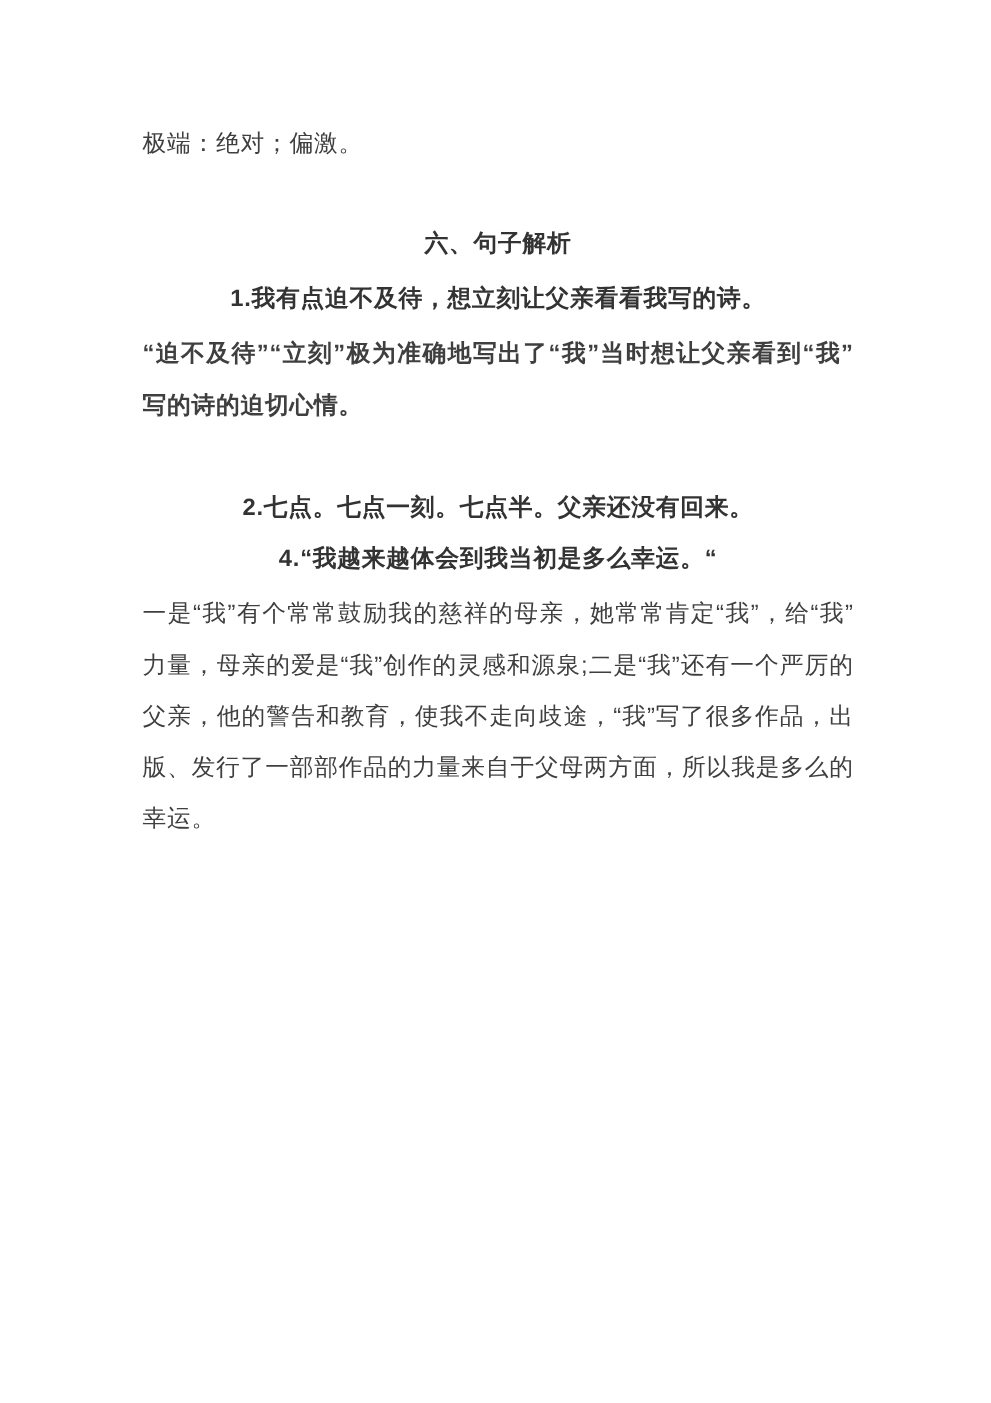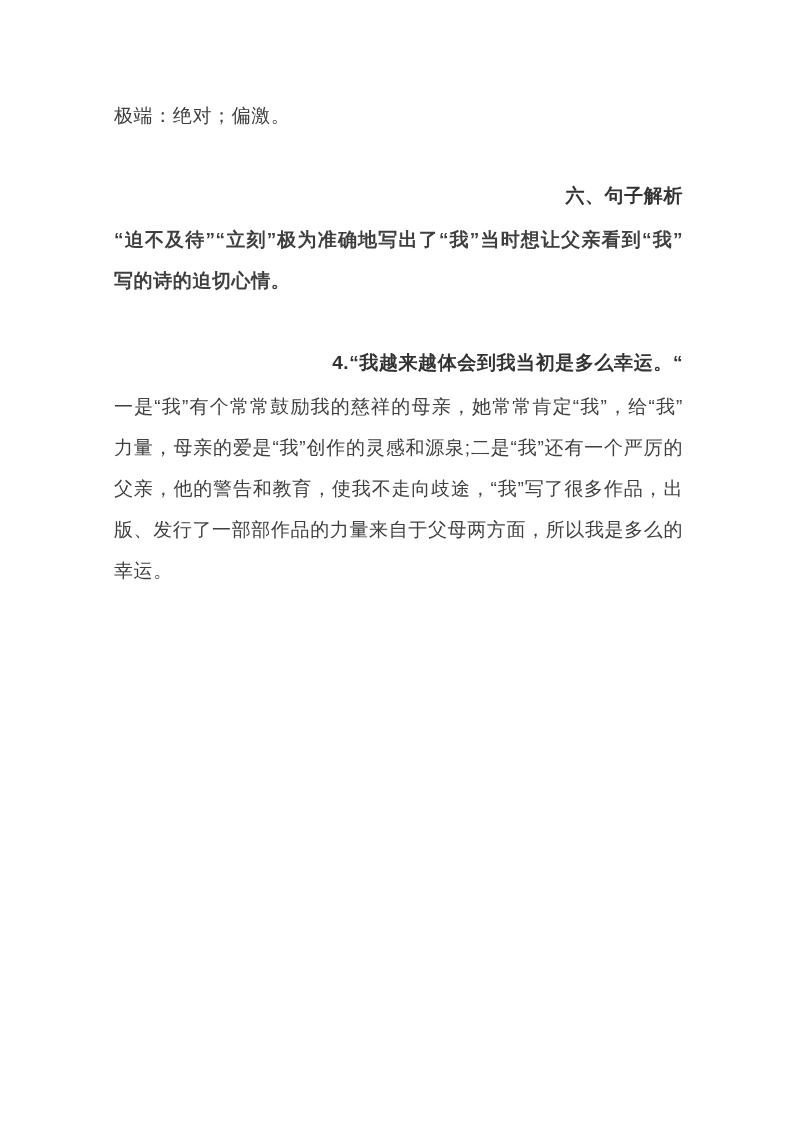--- a/index.html
+++ b/index.html
@@ -25,42 +25,44 @@
     font-size: 19px;
     line-height: 41px;
     letter-spacing: 0.6px;
     color: var(--text-color, #3f3f3f);
     text-align: justify;
     word-break: break-all;
   }
   .para.heading {
     font-weight: 700;
     color: var(--heading-color, #333333);
-    text-align: right;
+    text-align: center;
   }
   
   .mb-39 { margin-bottom: 39px; }
   .mb-3  { margin-bottom: 3px;  }
   .mb-41 { margin-bottom: 41px; font-weight: bold; }
   .mb-44 { margin-bottom: 44px; }
   .mb-43 { margin-bottom: 43px; }
   .mb-0  { margin-bottom: 0;    }
 </style>
 </head>
 <body>
 
 <div class="page">
 
   <p class="para mb-39">极端：绝对；偏激。</p>
 
   <p class="para heading mb-3">六、句子解析</p>
 
+  <p class="para heading mb-3">1.我有点迫不及待，想立刻让父亲看看我写的诗。</p>
 
   <p class="para mb-41">“迫不及待”“立刻”极为准确地写出了“我”当时想让父亲看到“我”写的诗的迫切心情。</p>
 
+  <p class="para heading mb-0">2.七点。七点一刻。七点半。父亲还没有回来。</p>
 
 
 
 
   <p class="para heading mb-3">4.“我越来越体会到我当初是多么幸运。“</p>
 
   <p class="para mb-0">一是“我”有个常常鼓励我的慈祥的母亲，她常常肯定“我”，给“我”力量，母亲的爱是“我”创作的灵感和源泉;二是“我”还有一个严厉的父亲，他的警告和教育，使我不走向歧途，“我”写了很多作品，出版、发行了一部部作品的力量来自于父母两方面，所以我是多么的幸运。</p>
 
 </div>
 

